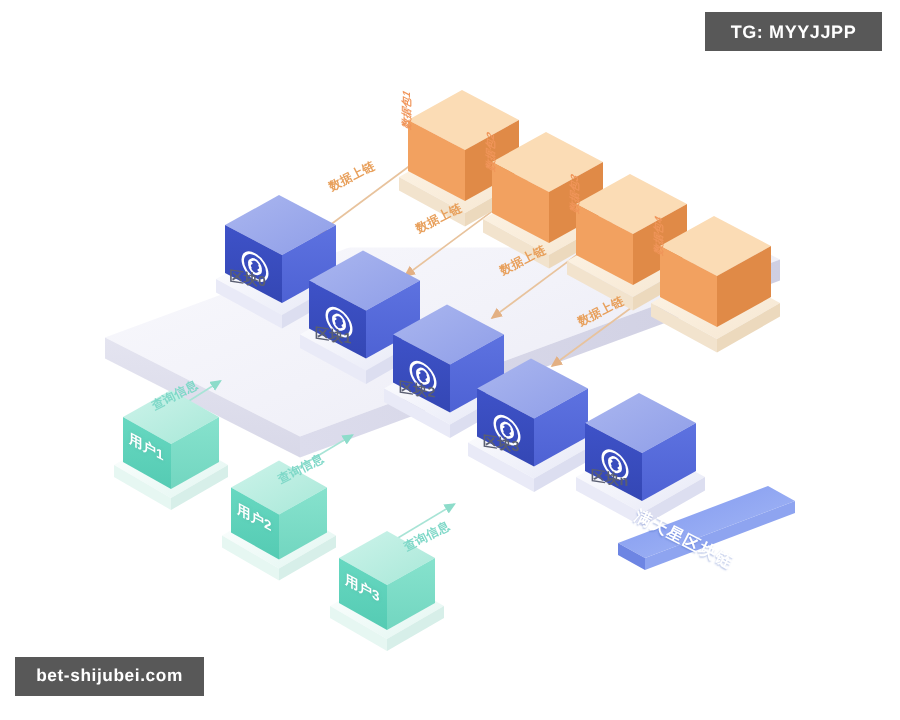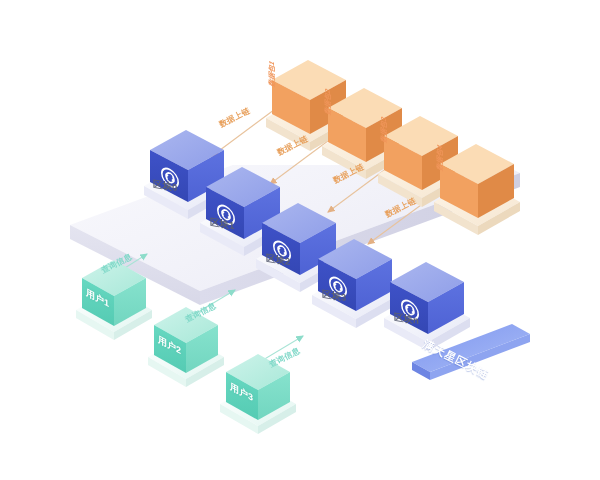--- a/index.html
+++ b/index.html
@@ -422,14 +422,16 @@
         <stop offset="0%" stop-color="#7d95ef"></stop>
         <stop offset="100%" stop-color="#a9bcf6"></stop>
       </linearGradient>
     </defs>
     <polygon points="12,44 112,6 130,16 30,54" fill="url(#bannerG)"></polygon>
     <polygon points="12,44 30,54 30,62 12,52" fill="#6d85e3"></polygon>
     <polygon points="30,54 130,16 130,24 30,62" fill="#8ea4f0"></polygon>
   </svg>
   <div id="platform-banner-text" style="left:420px; top:352px;">满天星区块链</div>
 
+  <div class="wm" id="wm-tg">TG: MYYJJPP</div>
+  <div class="wm" id="wm-site">bet-shijubei.com</div>
 
 </div>
 
 </body></html>

